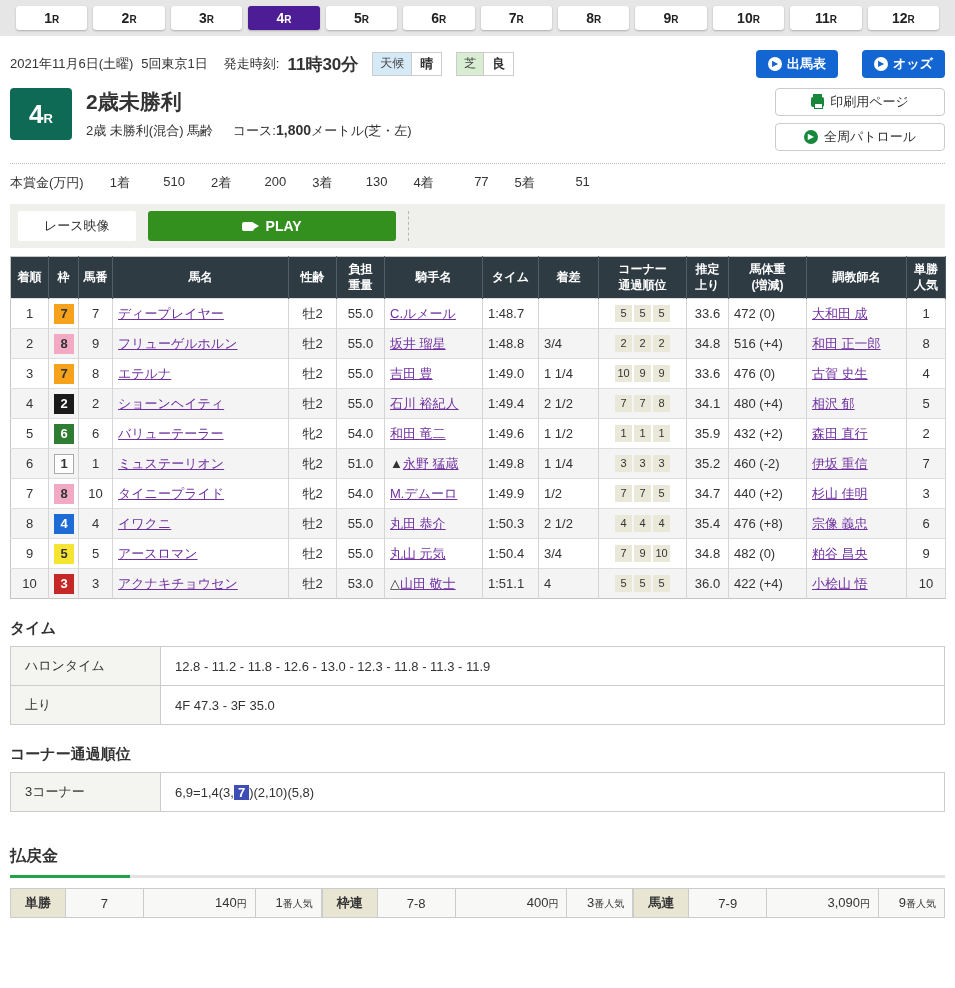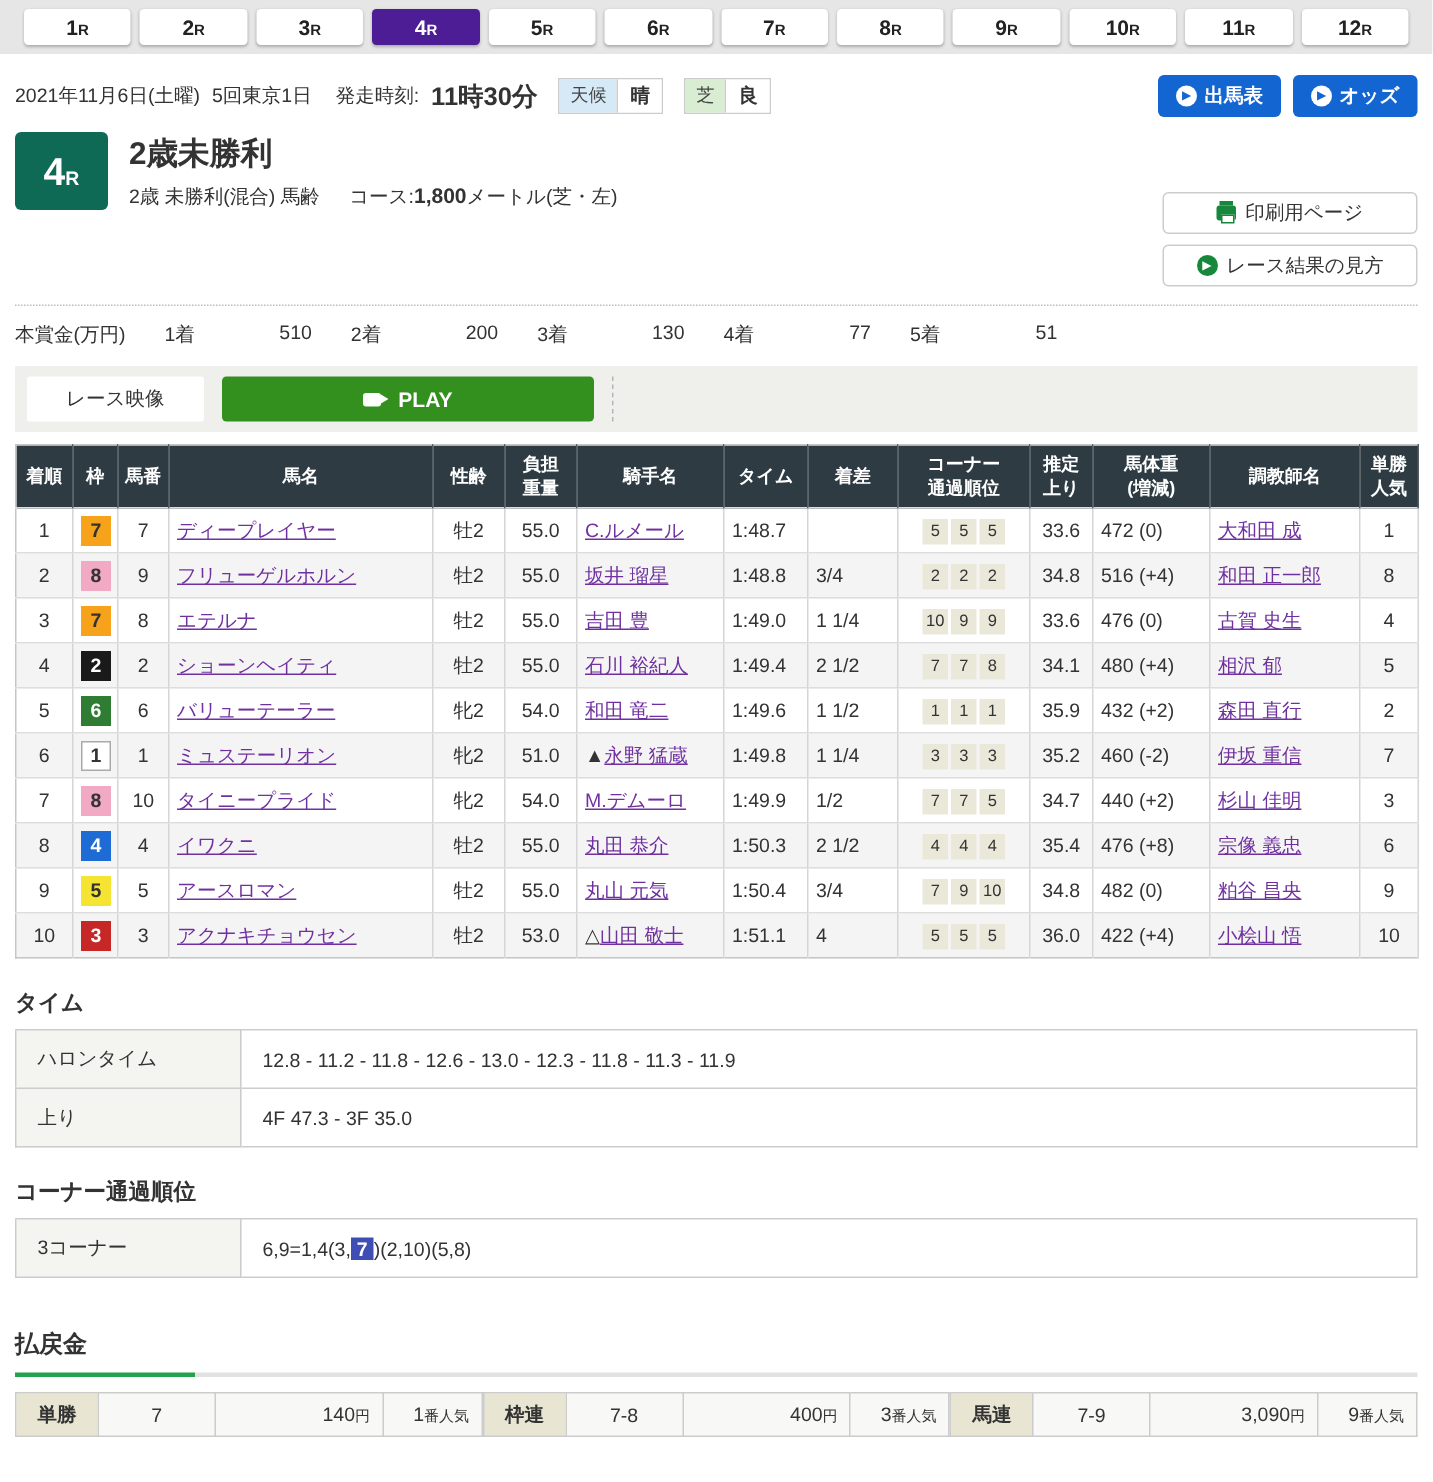--- a/index.html
+++ b/index.html
@@ -20,21 +20,21 @@
   .tab.active { background: #4c1d95; color: #fff; }
   .content { padding: 0 10px; }
   .info-row { display: flex; align-items: center; margin-top: 14px; }
   .date-line { display: flex; align-items: center; gap: 8px; }
   .start-time { font-size: 17px; font-weight: bold; }
   .badge-pair { display: inline-flex; border: 1px solid #ccc; margin-left: 6px; }
   .badge-label { padding: 2px 7px; font-size: 12px; color: #444; }
   .badge-label.blue { background: #d6e9f6; }
   .badge-label.green { background: #d9edd2; }
   .badge-value { padding: 2px 8px; font-weight: bold; background: #fff; border-left: 1px solid #ccc; }
-  .top-actions { margin-left: auto; display: flex; gap: 8px; }
+  .top-actions { margin-left: auto; display: flex; gap: 24px; }
   .btn-blue {
     background: #1365d2; color: #fff; border: none; border-radius: 4px;
     font-weight: bold; font-size: 13px; padding: 5px 12px; cursor: pointer;
     display: inline-flex; align-items: center; gap: 5px;
     font-family: inherit;
   }
   .circ-arrow { width: 14px; height: 14px; border-radius: 50%; display: inline-block; text-align: center; }
   .circ-arrow.white { background: #fff; color: #1365d2; }
   .circ-arrow.green { background: #17873b; color: #fff; }
   .circ-arrow::before { content: "\25B6"; font-size: 8px; line-height: 14px; display: block; }
@@ -43,33 +43,33 @@
     width: 62px; height: 52px; background: #0e6a55; color: #fff; border-radius: 4px;
     display: flex; align-items: center; justify-content: center;
     font-size: 26px; font-weight: bold; flex: none;
   }
   .race-badge .r { font-size: 13px; margin-top: 8px; }
   .race-titles { margin-left: 14px; }
   .race-title { font-size: 21px; font-weight: bold; }
   .race-sub { margin-top: 6px; color: #333; }
   .race-sub .gap { margin-left: 16px; }
   .dist { font-size: 14px; font-weight: bold; }
-  .side-actions { margin-left: auto; display: flex; flex-direction: column; gap: 7px; align-items: flex-end; margin-top: 40px; }
+  .side-actions { margin-left: auto; display: flex; flex-direction: column; gap: 7px; align-items: flex-end; }
   .btn-white {
     width: 170px; background: #fff; border: 1px solid #ccc; border-radius: 4px;
     padding: 4px 8px; font-size: 13px; cursor: pointer; color: #333;
     display: inline-flex; align-items: center; justify-content: center; gap: 6px;
     font-family: inherit;
   }
   .printer-icon { width: 13px; height: 10px; background: #17873b; border-radius: 2px; position: relative; display: inline-block; }
   .printer-icon::before { content: ""; position: absolute; left: 2px; top: -3px; width: 9px; height: 3px; background: #17873b; }
   .printer-icon::after { content: ""; position: absolute; left: 3px; bottom: -2px; width: 7px; height: 4px; background: #fff; border: 1px solid #17873b; }
   .dotted-sep { border-bottom: 1px dotted #bbb; margin-top: 12px; }
   .prize-row { display: flex; align-items: center; gap: 26px; padding: 10px 0 12px; }
-  .prize-item { display: inline-flex; gap: 44px; }
+  .prize-item { display: inline-flex; gap: 21px; }
   .prize-val { min-width: 34px; text-align: right; }
   .video-strip {
     background: #efefec; padding: 7px 8px; display: flex; align-items: center; gap: 12px;
   }
   .video-label { background: #fff; padding: 6px 26px; border-radius: 2px; }
   .btn-play {
     background: #33901e; color: #fff; border: none; border-radius: 3px; width: 248px;
     padding: 7px 0; font-weight: bold; font-size: 14px; cursor: pointer;
     display: inline-flex; align-items: center; justify-content: center; gap: 7px;
     font-family: inherit;
@@ -183,21 +183,21 @@
         <span class="gap">コース:</span><span class="dist">1,800</span><span>メートル(芝・左)</span>
       </div>
     </div>
     <div class="side-actions">
       <button class="btn-white">
         <span class="printer-icon"></span>
         <span>印刷用ページ</span>
       </button>
       <button class="btn-white">
         <span class="circ-arrow green"></span>
-        <span>レース結果の見方</span>
+        <span>全周パトロール</span>
       </button>
     </div>
   </div>
 
   <div class="dotted-sep"></div>
 
   <div class="prize-row">
     <span>本賞金(万円)</span>
     <span id="prize-items" style="display:inline-flex;gap:26px;">
         <span class="prize-item">

